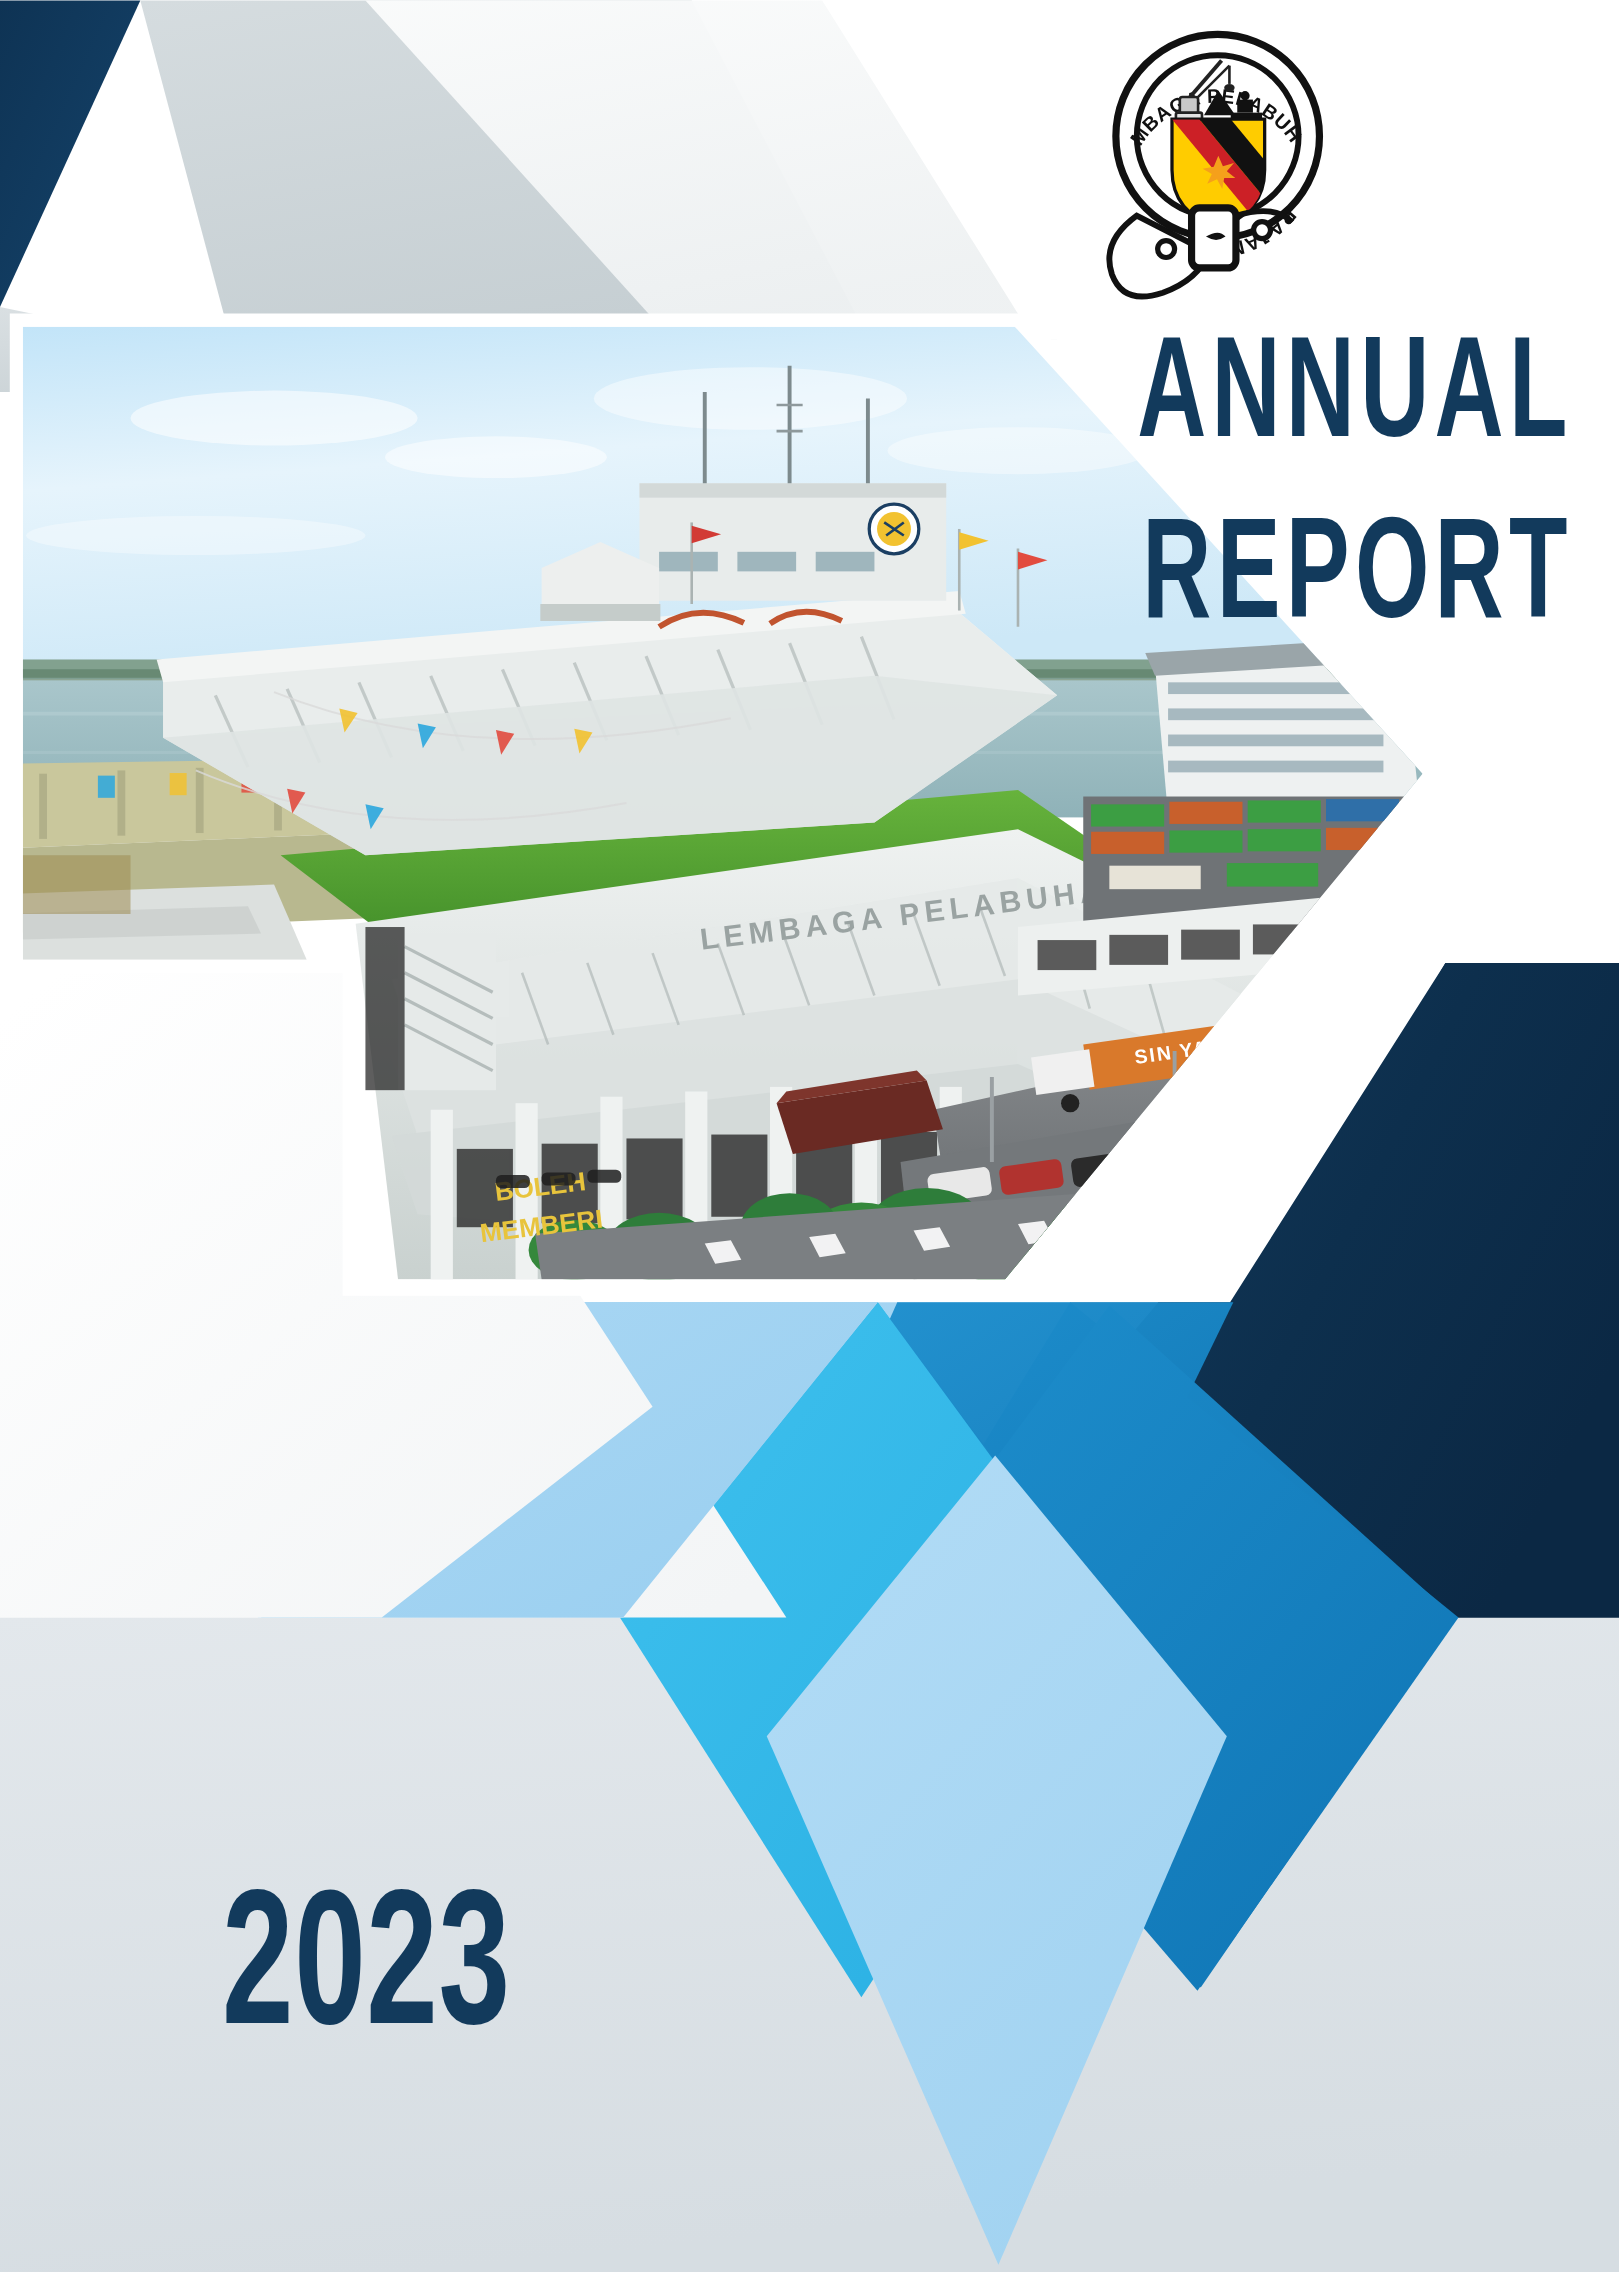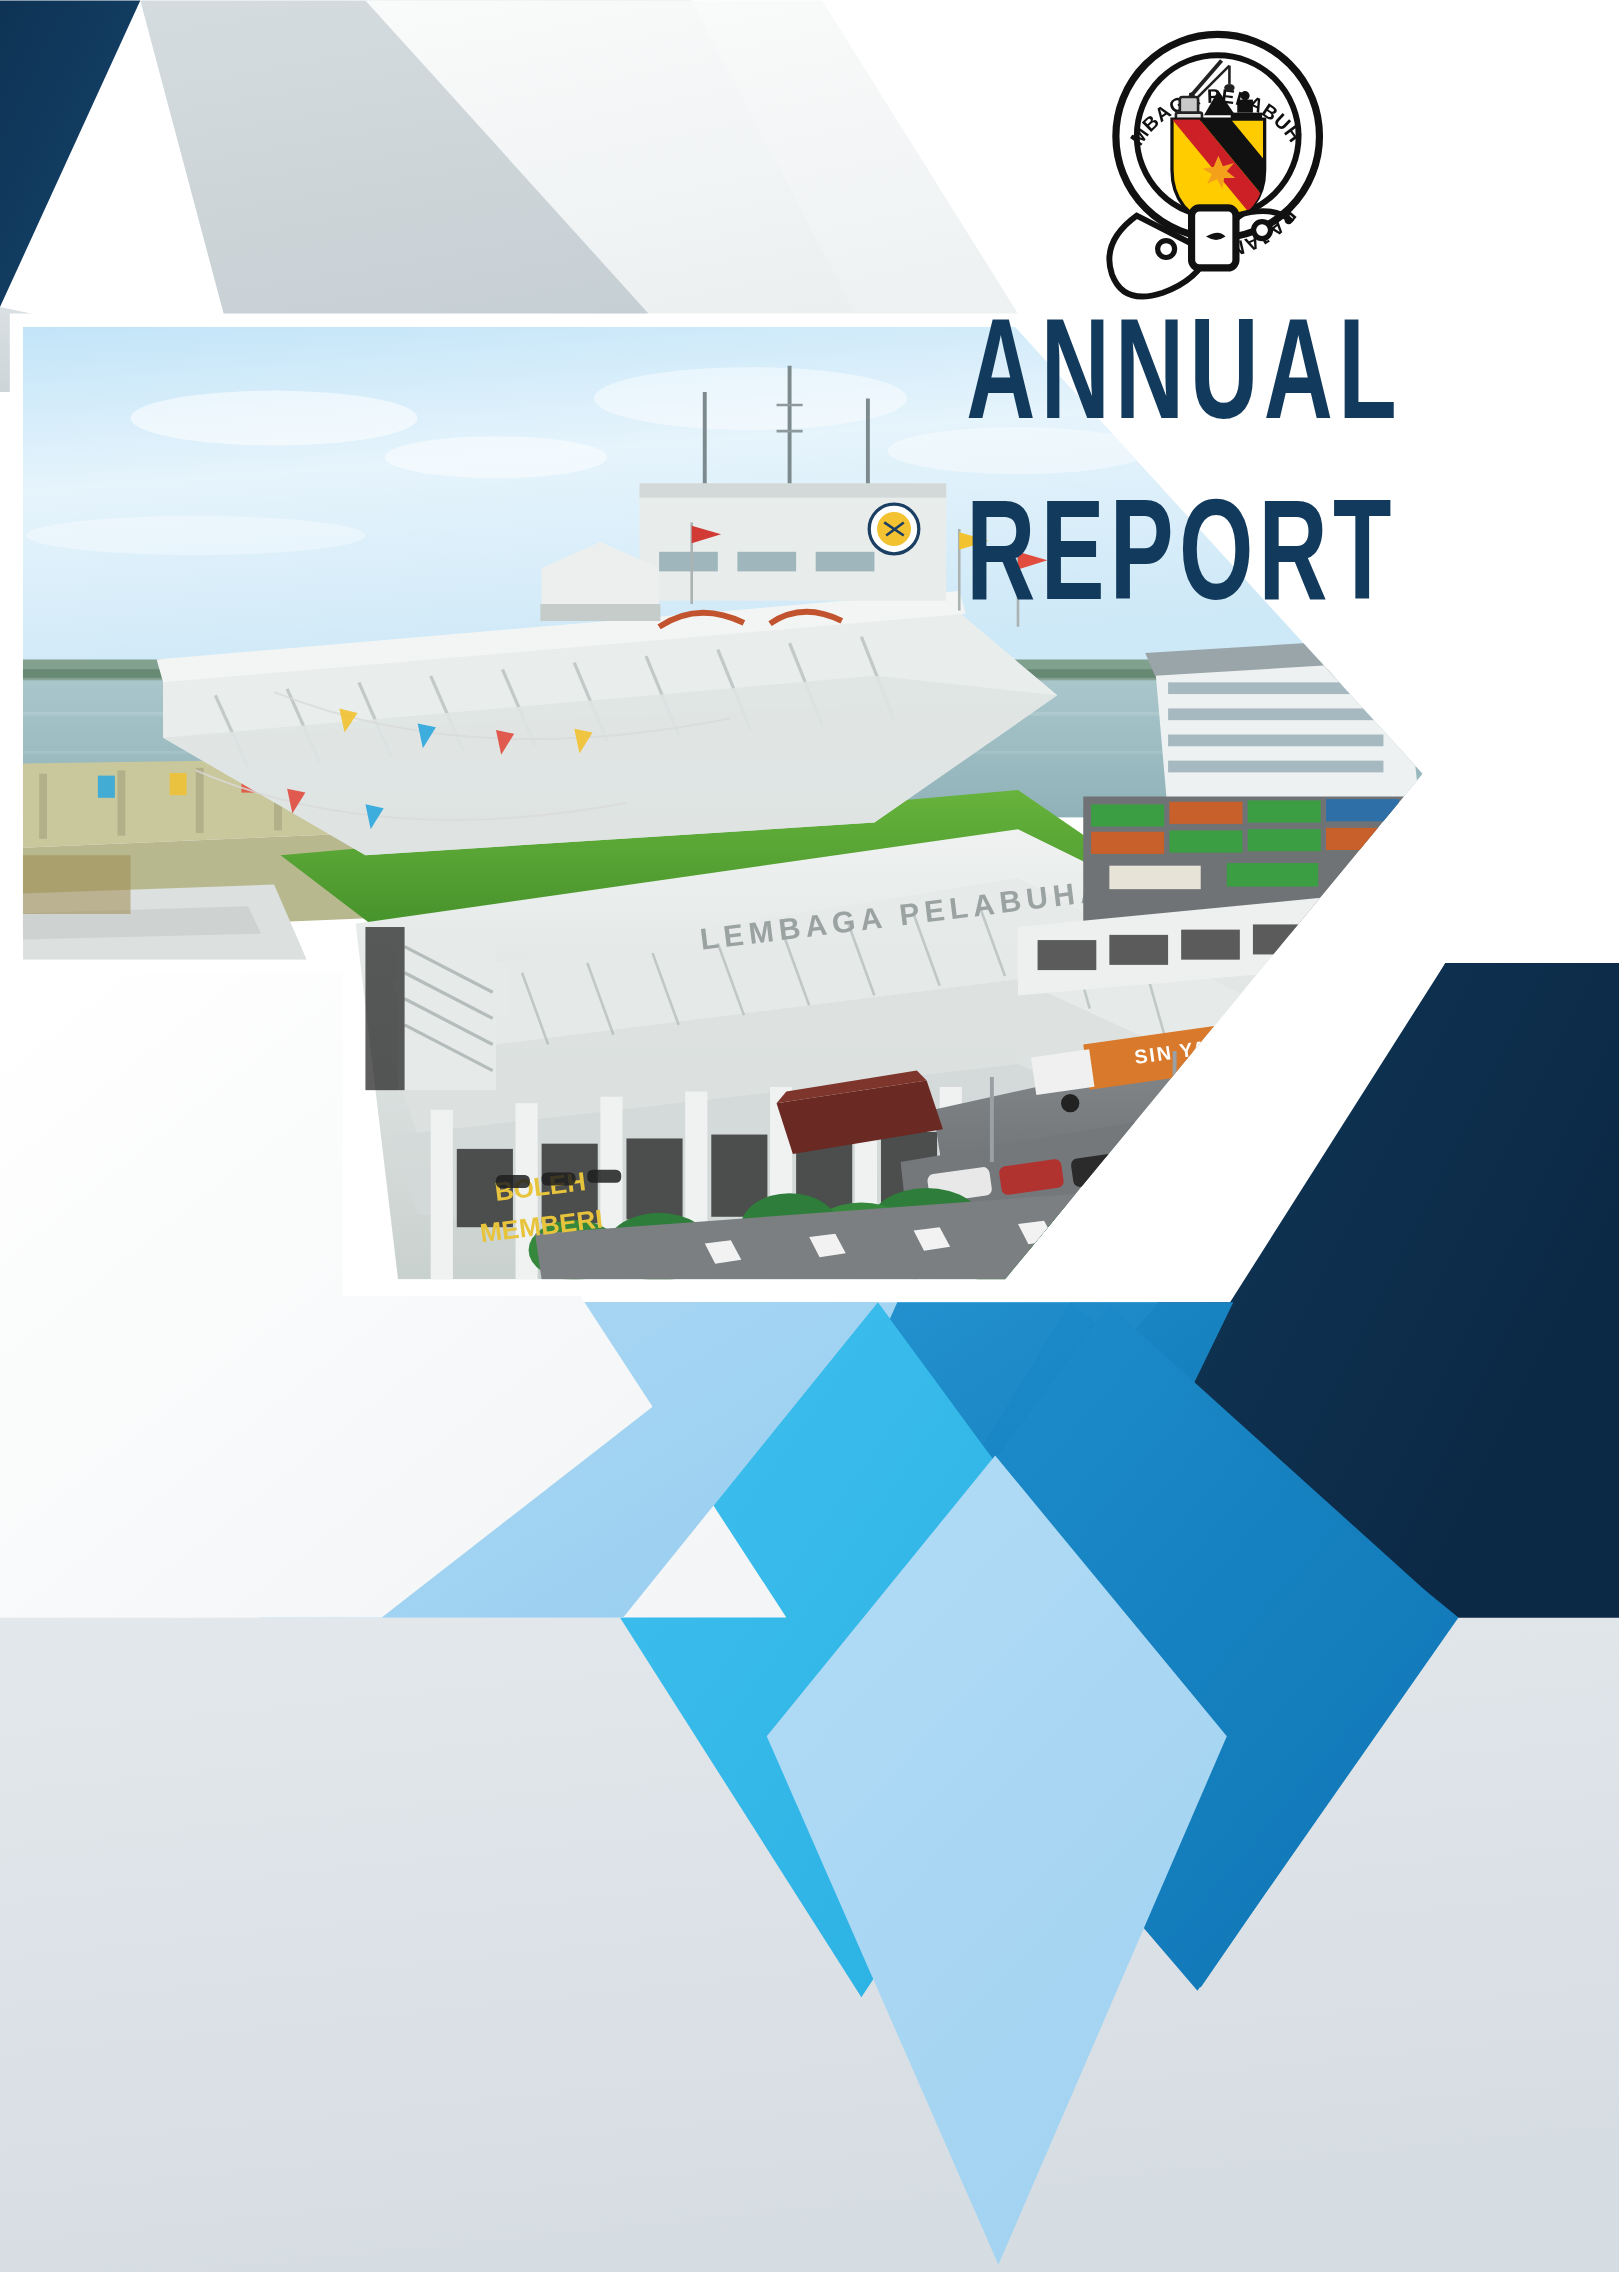--- a/index.html
+++ b/index.html
@@ -18,23 +18,23 @@
     background: #ffffff;
   }
   #bg-svg, #photo-svg, #logo-svg {
     position: absolute;
     top: 0;
     left: 0;
   }
   .title-block {
     position: absolute;
     left: 940px;
-    top: 297px;
+    top: 315px;
     width: 659px;
-    text-align: left;
+    text-align: right;
     z-index: 40;
   }
   .title-line {
     font-family: "Liberation Sans", sans-serif;
     font-weight: 700;
     color: #123A5C;
     letter-spacing: 0.055em;
     line-height: 1.0;
     font-size: 104px;
     transform: scaleY(1.38) scaleX(0.92);
@@ -524,15 +524,18 @@
       <circle cx="1934" cy="352" r="13" fill="#FFFFFF" stroke="#111111" stroke-width="8"></circle>
       <path d="M1894 330 q 60 -18 86 10" fill="none" stroke="#111111" stroke-width="9"></path>
     </g>
   </svg>
 
   <div class="title-block">
     <div class="title-line" id="title-annual">ANNUAL</div>
     <div class="title-line" id="title-report">REPORT</div>
   </div>
 
+  <div class="year-block">
+    <span class="year-text">2023</span>
+  </div>
 
 </div>
 
 
 </body></html>

